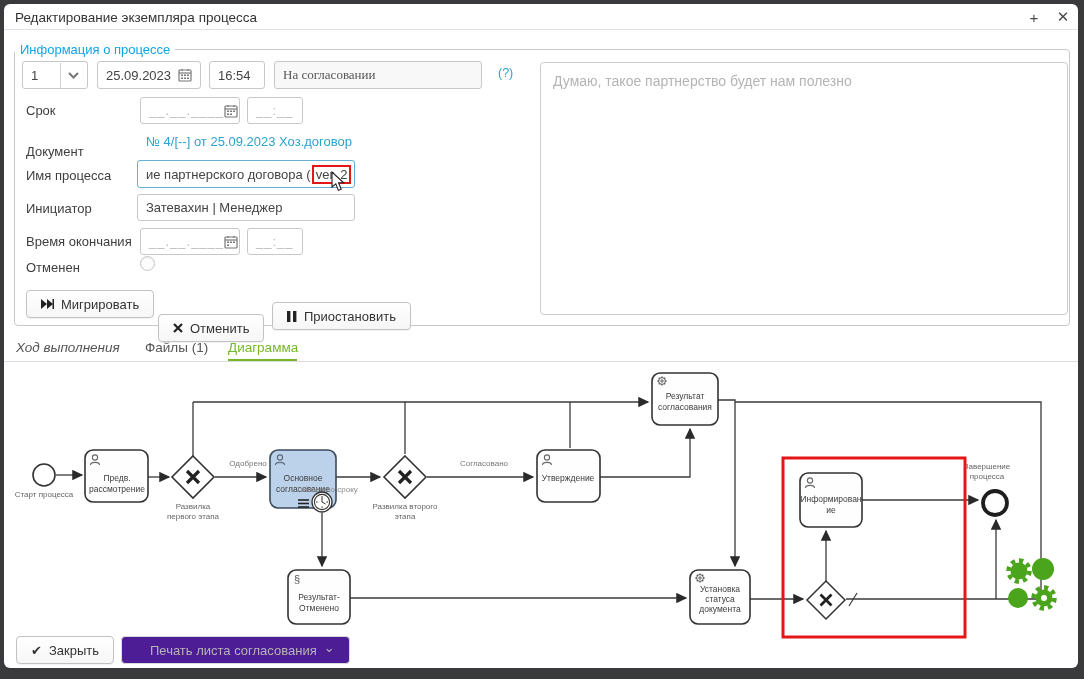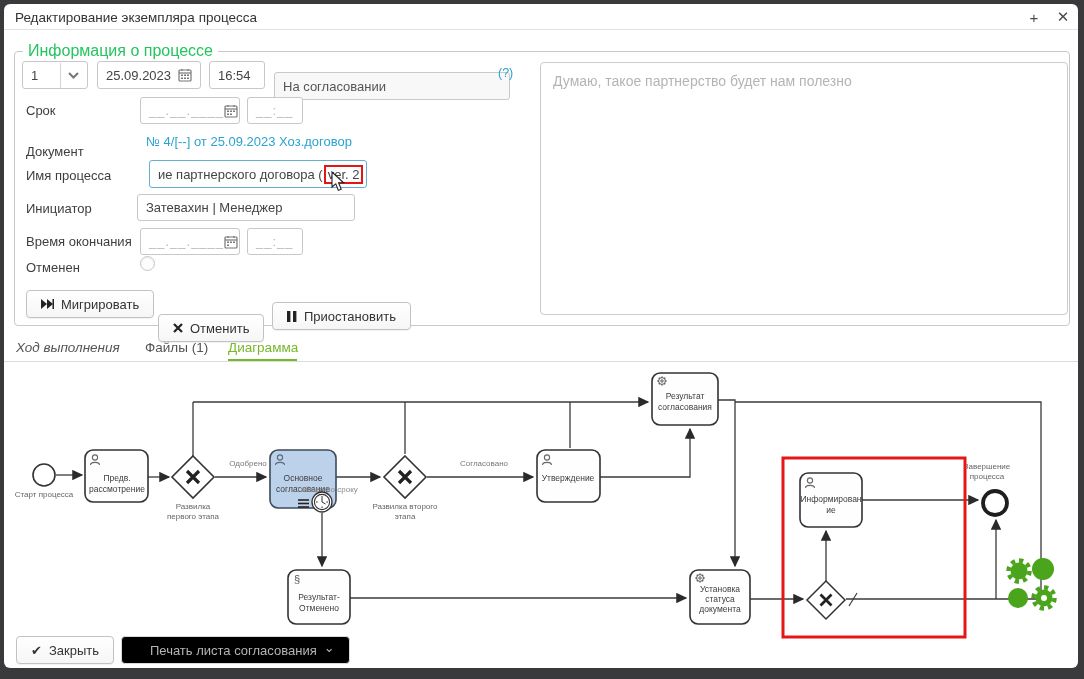--- a/index.html
+++ b/index.html
@@ -11,21 +11,21 @@
   }
   .abs{position:absolute;box-sizing:border-box;}
   .window-bg{left:4px;top:4px;width:1074px;height:664px;background:#ffffff;border-radius:6px;z-index:0;}
   .titlebar-text{left:15px;top:10px;font-size:13.5px;color:#333;z-index:2;}
   .tb-btn{top:6px;width:22px;height:22px;display:flex;align-items:center;justify-content:center;
           font-size:15px;color:#4a4a4a;cursor:pointer;z-index:2;}
   .title-sep{left:4px;top:29px;width:1074px;height:1px;background:#e2e2e2;z-index:1;}
 
   fieldset.info{left:14px;top:42px;width:1056px;height:284px;border:1px solid #c9c9c9;border-radius:4px;
     margin:0;padding:0;pointer-events:none;z-index:1;}
-  fieldset.info legend{font-size:16px;color:#22c55e;margin-left:8px;padding:0 5px;}
+  fieldset.info legend{font-size:13px;color:#0ea5e9;padding:0 5px;}
 
   .field{border:1px solid #c8c8c8;border-radius:3px;background:#fff;font-size:13px;color:#444;
     display:flex;align-items:center;padding:0 8px;z-index:2;}
   .field.gray{background:#f8f8f8;color:#555;}
   .ph{color:#b9b9b9;letter-spacing:1px;}
   .lbl{font-size:13px;color:#3e3e3e;z-index:2;}
   .icon-right{margin-left:auto;display:flex;align-items:center;}
   .sel-divider{width:1px;height:25px;background:#d5d5d5;margin-left:auto;margin-right:7px;}
 
   .link{font-size:13px;color:#2ba3cf;z-index:2;cursor:pointer;}
@@ -34,21 +34,21 @@
   .hl-red{border:2px solid #e41616;padding:0 2px;margin-left:1px;white-space:nowrap;}
 
   textarea.comment{left:540px;top:62px;width:528px;height:253px;border:1px solid #cccccc;border-radius:4px;
     resize:none;font-family:"Liberation Sans","DejaVu Sans",sans-serif;font-size:14px;color:#444;
     padding:10px 12px;z-index:2;outline:none;}
   textarea.comment::placeholder{color:#b4b4b4;}
 
   .btn{height:28px;display:inline-flex;align-items:center;gap:7px;padding:0 14px;
     background:linear-gradient(#ffffff,#f6f6f6);border:1px solid #c2c2c2;border-radius:4px;
     font-size:13px;color:#333;cursor:pointer;z-index:2;box-shadow:0 1px 1px rgba(0,0,0,0.06);}
-  .btn.disabled{color:#b5b5b5;border-color:#dadada;background:#000000;box-shadow:none;padding-left:28px;}
+  .btn.disabled{color:#b5b5b5;border-color:#dadada;background:#4c1d95;box-shadow:none;padding-left:28px;}
 
   .chk{width:15px;height:15px;border:1px solid #c6c6c6;border-radius:8px;background:#fdfdfd;
     box-shadow:inset 0 1px 2px rgba(0,0,0,0.08);z-index:2;cursor:pointer;}
 
   .tab{top:340px;font-size:13.5px;color:#555;z-index:2;cursor:pointer;}
   .tab.active{color:#76b82a;}
   .tab-underline{left:228px;top:359px;width:69px;height:2px;background:#76b82a;z-index:2;}
   .tabs-sep{left:4px;top:361px;width:1074px;height:1px;background:#dcdcdc;z-index:1;}
 
   svg text{font-family:"Liberation Sans","DejaVu Sans",sans-serif;}
@@ -93,21 +93,21 @@
           <rect x="3" y="9.5" width="2" height="1.5"></rect>
           <rect x="6" y="9.5" width="2" height="1.5"></rect>
           <rect x="9" y="9.5" width="2" height="1.5"></rect>
         </g>
       </svg>
   </span>
 </div>
 <div class="abs field" style="left:209px;top:61px;width:56px;height:28px;">
   <span>16:54</span>
 </div>
-<div class="abs field gray" style="left:274px;top:72px;width:236px;height:28px;">
+<div class="abs field gray" style="left:274px;top:61px;width:208px;height:28px;font-family:Liberation Serif, serif;">
   <span>На согласовании</span>
 </div>
 <div class="abs help" style="left:498px;top:66px;">(?)</div>
 
 <textarea class="abs comment" placeholder="Думаю, такое партнерство будет нам полезно" style=""></textarea>
 
 <div class="abs lbl" style="left:26px;top:103px;">Срок</div>
 <div class="abs field" style="left:140px;top:97px;width:100px;height:27px;">
   <span class="ph">__.__.____</span>
   <span class="icon-right">
@@ -127,21 +127,21 @@
   </span>
 </div>
 <div class="abs field" style="left:247px;top:97px;width:56px;height:27px;">
   <span class="ph">__:__</span>
 </div>
 
 <div class="abs lbl" style="left:26px;top:144px;text-align:right;">Документ</div>
 <div class="abs link" style="left:146px;top:134px;">№ 4/[--] от 25.09.2023 Хоз.договор</div>
 
 <div class="abs lbl" style="left:26px;top:168px;">Имя процесса</div>
-<div class="abs field" style="left:137px;top:160px;width:218px;height:28px;border-color:#64b0d2;overflow:hidden;white-space:nowrap;padding-right:2px;margin-left:12px;">
+<div class="abs field" style="left:137px;top:160px;width:218px;height:28px;border-color:#64b0d2;overflow:hidden;white-space:nowrap;padding-right:2px;">
   <span style="white-space:pre;">ие партнерского договора (</span>
     <span class="hl-red">ver. 2</span>
 </div>
 
 <svg class="abs" style="left:331px;top:171px;z-index:6;" width="16" height="21" viewBox="0 0 16 21">
   <polygon points="1,1 1,16 4.8,12.8 7.3,19.4 10.2,18.2 7.6,11.8 12.6,11.8" fill="#ffffff" stroke="#222" stroke-width="1.1"></polygon>
 </svg>
 
 <div class="abs lbl" style="left:26px;top:201px;">Инициатор</div>
 <div class="abs field" style="left:137px;top:194px;width:218px;height:27px;">

